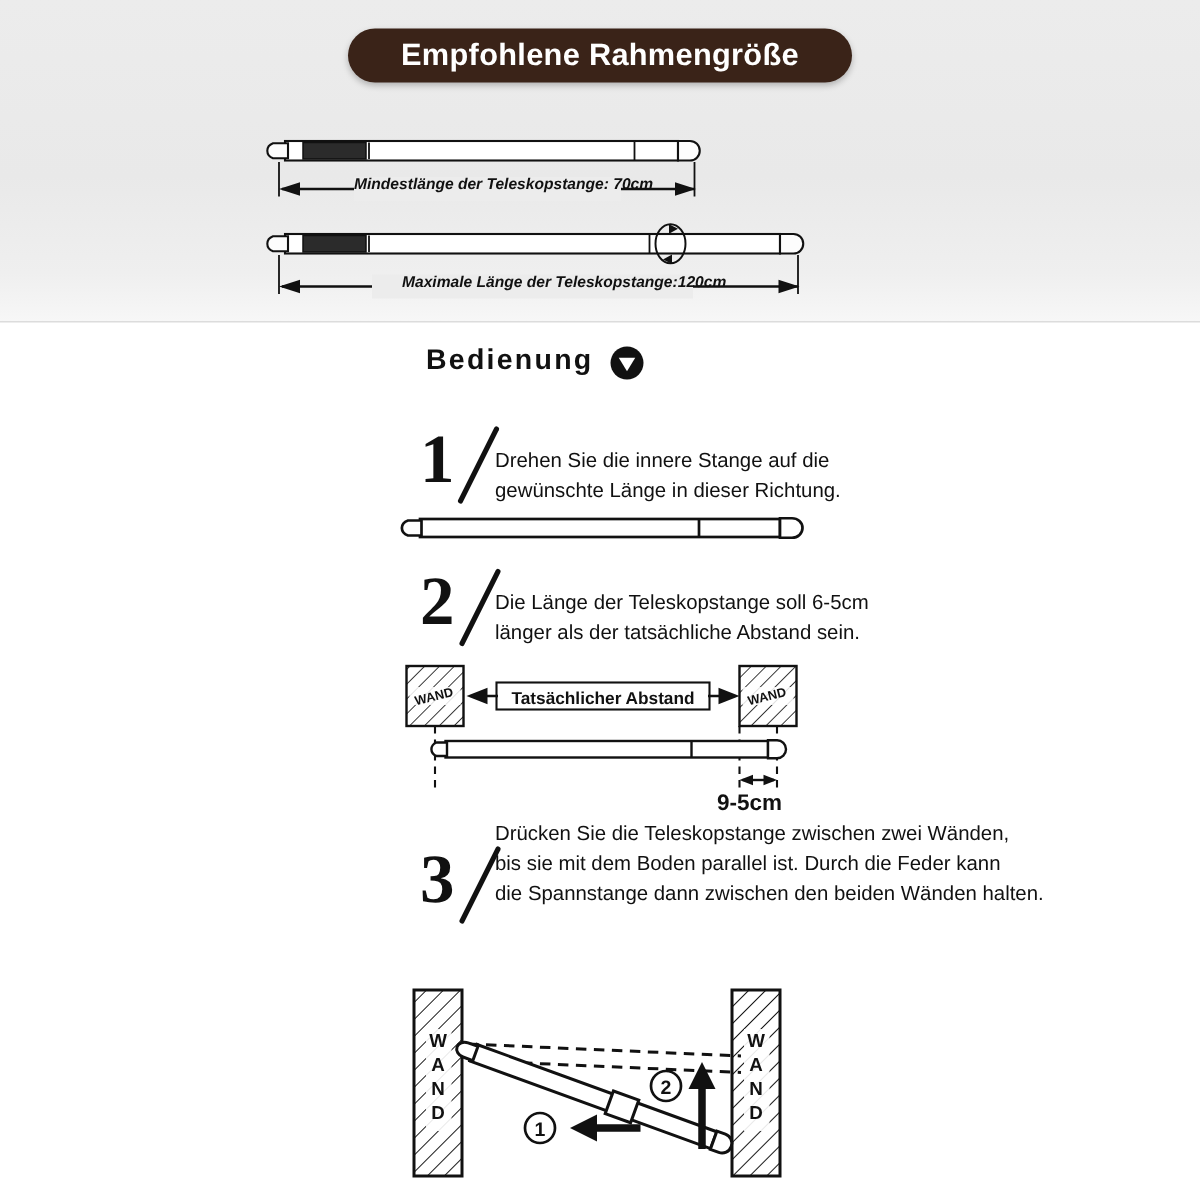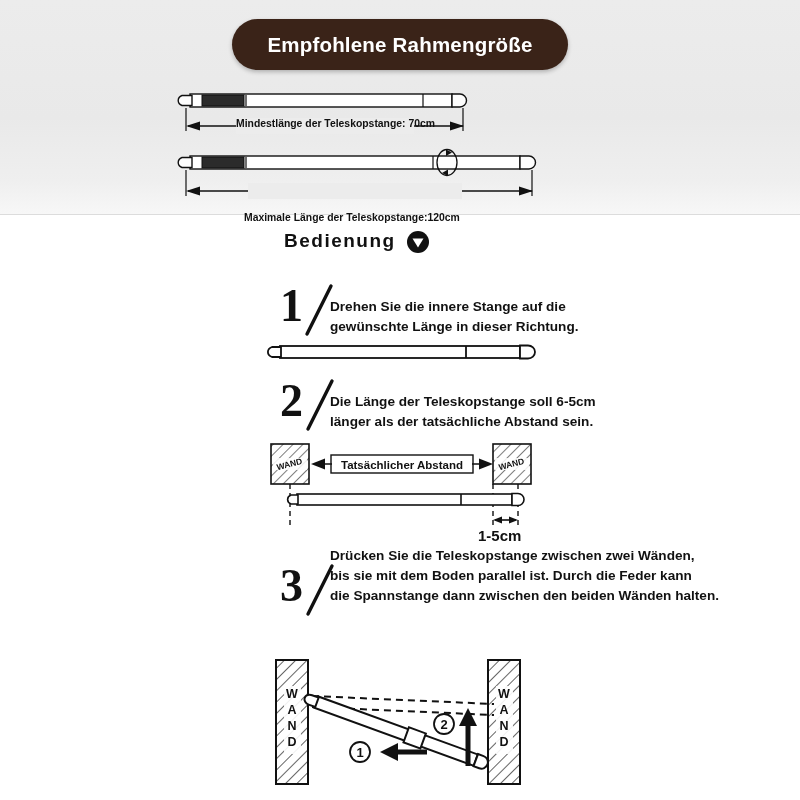--- a/index.html
+++ b/index.html
@@ -18,21 +18,21 @@
   #top-panel {
     position: absolute; left: 0; top: 0;
     width: 800px; height: 214px;
     background: linear-gradient(180deg,#ececec 0%, #e9e9e9 55%, #efefef 85%, #f7f7f7 100%);
     border-bottom: 1px solid #dcdcdc;
   }
 
   #banner {
     position: absolute;
     left: 232px; top: 19px;
-    width: 336px; height: 51px;
+    width: 336px; height: 36px;
     background: #3a2318;
     border-radius: 26px;
     box-shadow: 0 2px 4px rgba(0,0,0,0.25);
     display: flex; align-items: center; justify-content: center;
   }
   #banner .banner-text {
     color: #ffffff;
     font-size: 20.5px;
     font-weight: bold;
     letter-spacing: 0.2px;
@@ -43,39 +43,40 @@
   .hdr {
     position: absolute;
     font-size: 19px;
     font-weight: bold;
     letter-spacing: 1.5px;
     color: #111;
   }
   .step-text {
     position: absolute;
     font-size: 13.6px;
-    font-weight: bold;
+    font-weight: normal;
     line-height: 20px;
     color: #111;
     white-space: pre-line;
   }
   .step-num {
     position: absolute;
     font-family: "Liberation Serif", serif;
     font-size: 46px;
     font-weight: bold;
     color: #111;
     line-height: 1;
   }
   .dim-label {
     position: absolute;
     font-size: 10.4px;
     font-weight: bold;
     color: #111;
     white-space: nowrap;
+    font-style: italic;
   }
   .cm-label {
     position: absolute;
     font-size: 15px;
     font-weight: bold;
     color: #111;
   }
 
   svg { display: block; overflow: visible; }
   .svg-abs { position: absolute; }
@@ -127,21 +128,21 @@
       <path d="M272,4.5 l-6,3.4 l0,-6.4 z" fill="#111"></path>
     </g>
 
     <line x1="6" y1="22" x2="6" y2="48" stroke="#111" stroke-width="1.2"></line>
     <line x1="352" y1="22" x2="352" y2="48" stroke="#111" stroke-width="1.2"></line>
     <line x1="8" y1="43" x2="352" y2="43" stroke="#111" stroke-width="1.6"></line>
     <path d="M6,43 L20,38.5 L20,47.5 z" fill="#111"></path>
     <path d="M353,43 L339,38.5 L339,47.5 z" fill="#111"></path>
     <rect x="68" y="35" width="214" height="16" fill="#ececec"></rect>
   </svg>
-  <div class="dim-label" style="left:244px; top:183px;margin-top:29px;">Maximale Länge der  Teleskopstange:120cm</div>
+  <div class="dim-label" style="left:268px; top:183px;">Maximale Länge der  Teleskopstange:120cm</div>
 
 </div>
 
 <div class="hdr" style="left:284px; top:230px;">
   <span>Bedienung</span>
 </div>
 <svg class="svg-abs" style="left:406px; top:230px;" width="24" height="24" viewBox="0 0 24 24">
   <circle cx="12" cy="12" r="11" fill="#111"></circle>
   <path d="M6.5,8.5 L17.5,8.5 L12,17.5 z" fill="#ffffff"></path>
 </svg>
@@ -201,21 +202,21 @@
     <rect x="32" y="52" width="215" height="11" fill="#ffffff" stroke="#111" stroke-width="1.6"></rect>
     <path d="M26,53 a6,5 0 0 0 0,9 h7 v-9 z" fill="#fff" stroke="#111" stroke-width="1.6"></path>
     <line x1="196" y1="52" x2="196" y2="63" stroke="#111" stroke-width="1.6"></line>
     <path d="M247,51.5 h6 a6,6 0 0 1 0,12 h-6 z" fill="#fff" stroke="#111" stroke-width="1.6"></path>
   </g>
 
   <line x1="230" y1="78" x2="251" y2="78" stroke="#111" stroke-width="1.6"></line>
   <path d="M228,78 L237,74.5 L237,81.5 z" fill="#111"></path>
   <path d="M253,78 L244,74.5 L244,81.5 z" fill="#111"></path>
 </svg>
-<div class="cm-label" style="left:478px; top:527px;">1-5cm</div>
+<div class="cm-label" style="left:478px; top:527px;">9-5cm</div>
 
 <div class="step-num" style="left:280px; top:563px;">3</div>
 <svg class="svg-abs" style="left:306px; top:564px;" width="30" height="52" viewBox="0 0 30 52">
   <line x1="26" y1="2" x2="2" y2="50" stroke="#111" stroke-width="3.4" stroke-linecap="round"></line>
 </svg>
 <div class="step-text" style="left:330px; top:546px;">Drücken Sie die Teleskopstange zwischen zwei Wänden,
 bis sie mit dem Boden parallel ist. Durch die Feder kann
 die Spannstange dann zwischen den beiden Wänden halten.</div>
 
 <svg class="svg-abs" style="left:262px; top:648px;" width="290" height="145" viewBox="0 0 290 145">

